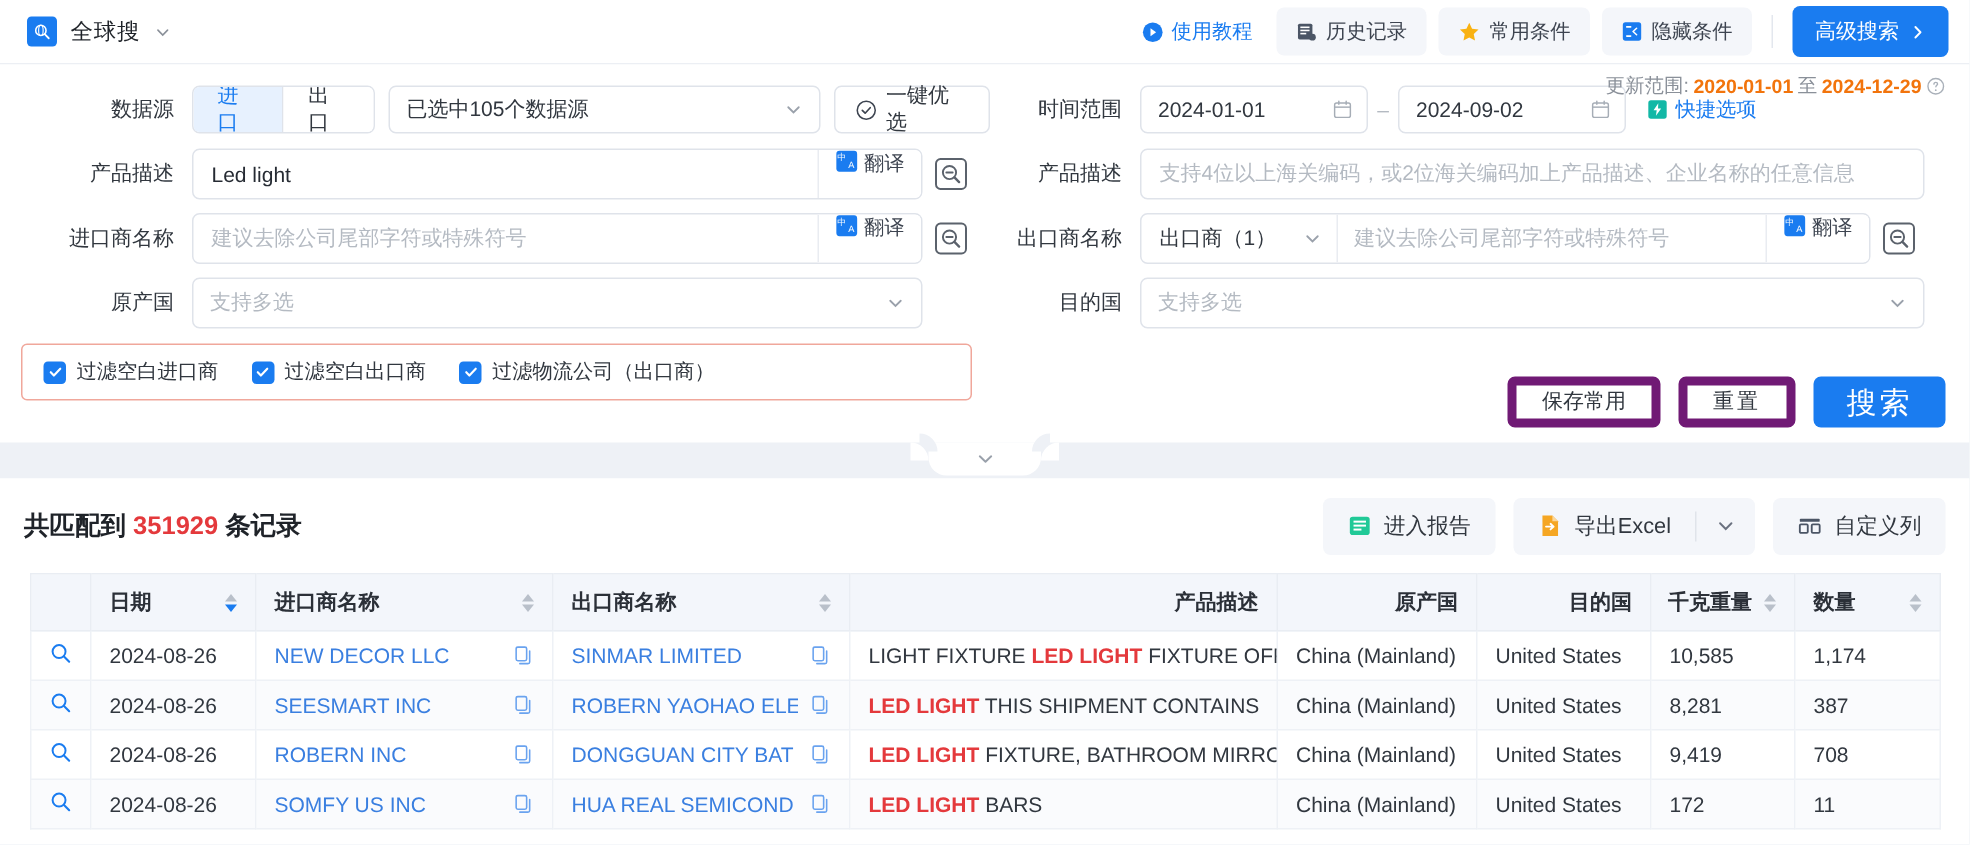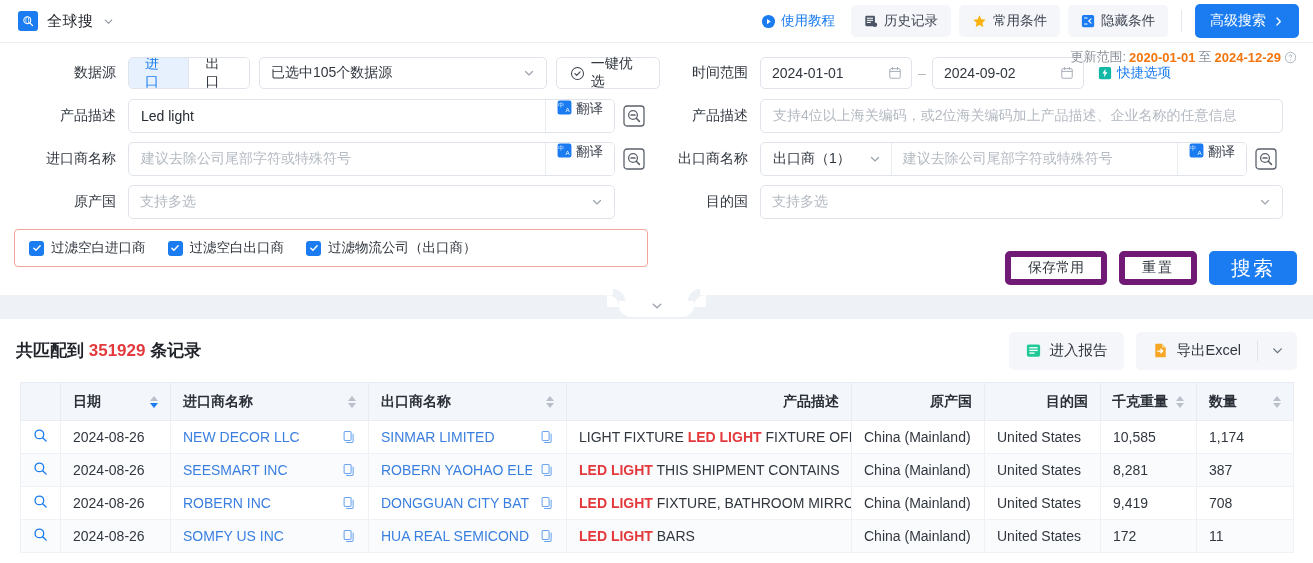--- a/index.html
+++ b/index.html
@@ -550,20 +550,30 @@
                 </svg>
             </span>
             <span>导出Excel</span>
           </div>
           <div class="div"></div>
           <div class="car">
             <svg width="13" height="13" viewBox="0 0 12 12">
                 <path d="M2.5 4.5L6 8l3.5-3.5" stroke="#6b7280" stroke-width="1.2" fill="none" stroke-linecap="round"></path>
               </svg>
           </div>
+        </div>
+        <div class="rb">
+          <span class="ico">
+            <svg width="17" height="17" viewBox="0 0 18 18">
+                <rect x="2" y="4" width="14" height="2.2" rx="0.6" fill="#4b5565"></rect>
+                <rect x="2" y="8" width="5.6" height="6" rx="0.8" stroke="#4b5565" stroke-width="1.3" fill="none"></rect>
+                <rect x="10.4" y="8" width="5.6" height="6" rx="0.8" stroke="#4b5565" stroke-width="1.3" fill="none"></rect>
+              </svg>
+          </span>
+          <span>自定义列</span>
         </div>
       </div>
     </div>
 
     <table class="tbl">
       <colgroup>
         <col style="width:40px">
           <col style="width:110px">
           <col style="width:198px">
           <col style="width:198px">

